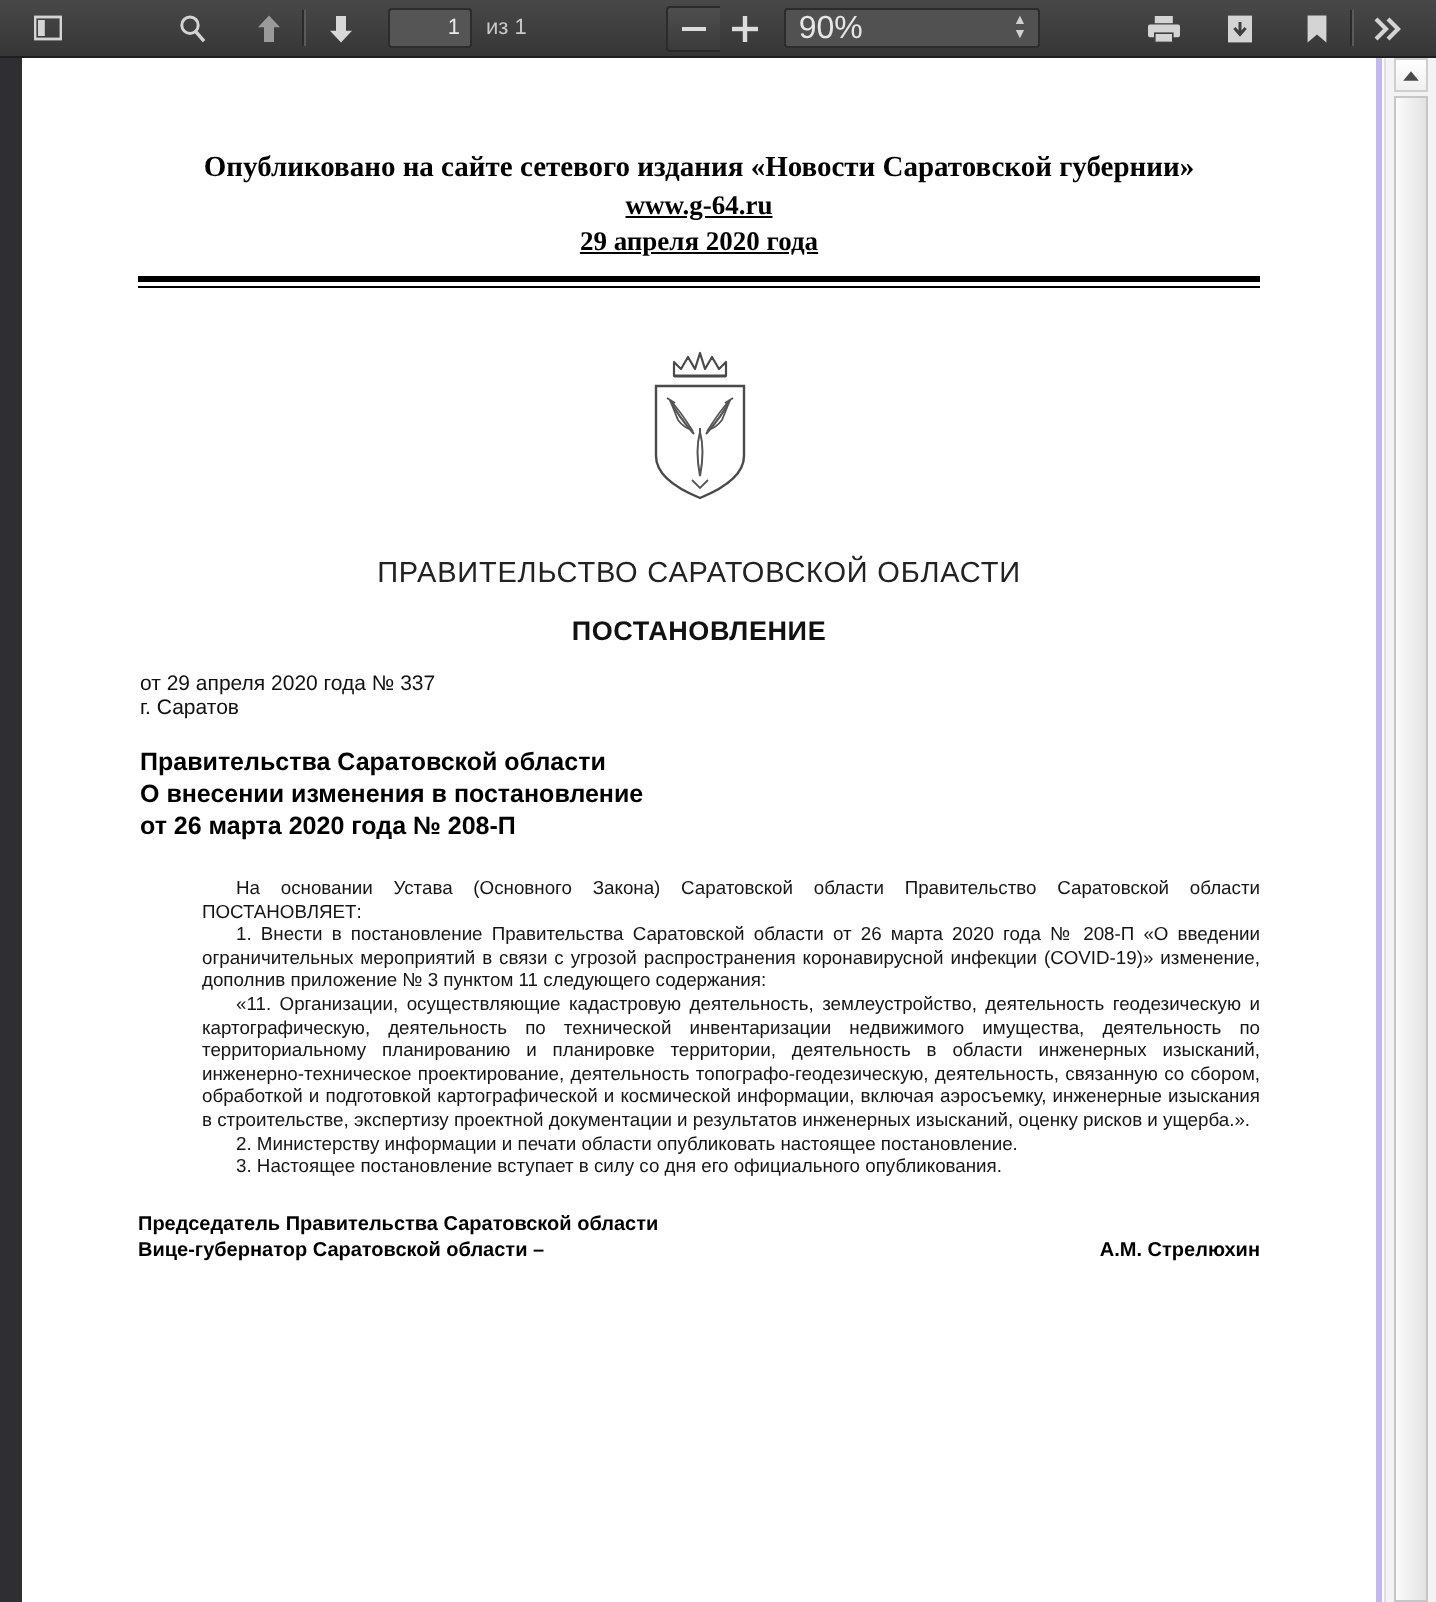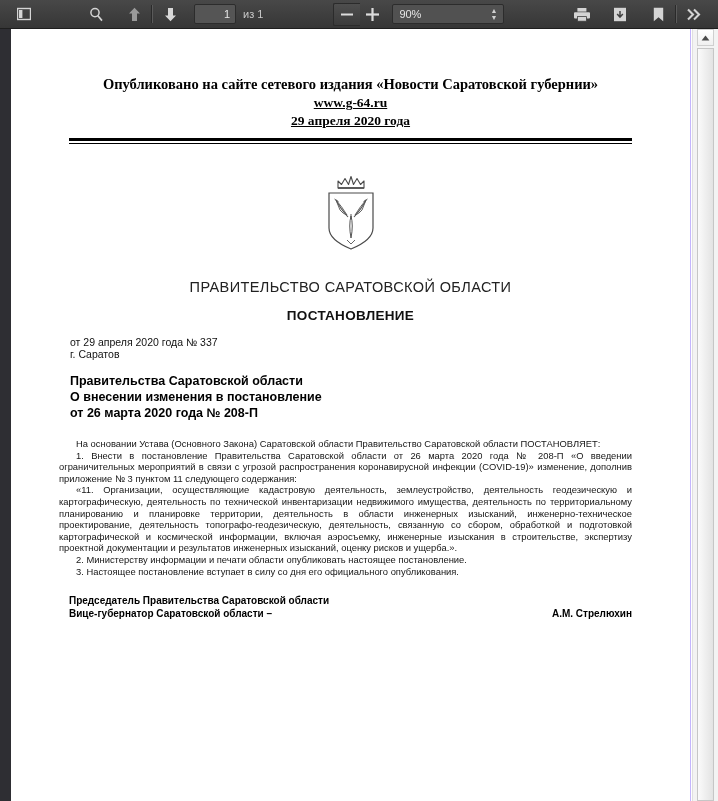--- a/index.html
+++ b/index.html
@@ -82,28 +82,28 @@
     cursor: pointer;
     flex: none;
   }
   #zoom-minus-button { border-right: none; border-radius: 2px 0 0 2px; }
   #zoom-plus-button {
     background: none;
     border: none;
     width: 24px;
   }
   #zoom-select {
-    width: 112px;
+    width: 128px;
     height: 20px;
     background: #515151;
     border: 1px solid #2c2c2c;
     border-radius: 2px;
     color: #e6e6e6;
     font-family: "Liberation Sans", sans-serif;
-    font-size: 11px;
+    font-size: 16px;
     padding: 0 2px 0 6px;
     box-sizing: border-box;
     -webkit-appearance: none;
     appearance: none;
     outline: none;
     margin-left: 8px;
     position: relative;
   }
   .select-wrap { position: relative; display: flex; align-items: center; flex: none;}
   .select-arrows {
@@ -165,21 +165,21 @@
     cursor: pointer;
   }
 
   
   #doc-page {
     position: absolute;
     left: 11px; top: 0;
     width: 680px;
     height: 772px;
     background: #ffffff;
-    border-right: 1px solid #c4b5fd;
+    border-right: 3px solid #c4b5fd;
     box-sizing: border-box;
     overflow: hidden;
   }
   .doc-inner {
     position: absolute;
     left: 0; top: 0;
     right: 0; bottom: 0;
     padding: 0;
   }
 
@@ -240,21 +240,21 @@
     flex-direction: column;
   }
   .doc-title {
     margin: 13px 0 0 59px;
     font-size: 12.5px;
     font-weight: bold;
     color: #000;
     line-height: 16px;
   }
   .body-block {
-    margin: 17px 58px 0 48px;
+    margin: 17px 58px 0 90px;
     font-size: 9.4px;
     line-height: 11.6px;
     color: #151515;
     text-align: justify;
   }
   .body-block p {
     margin: 0;
   }
   .indent { text-indent: 17px; }
   .sig-block {

